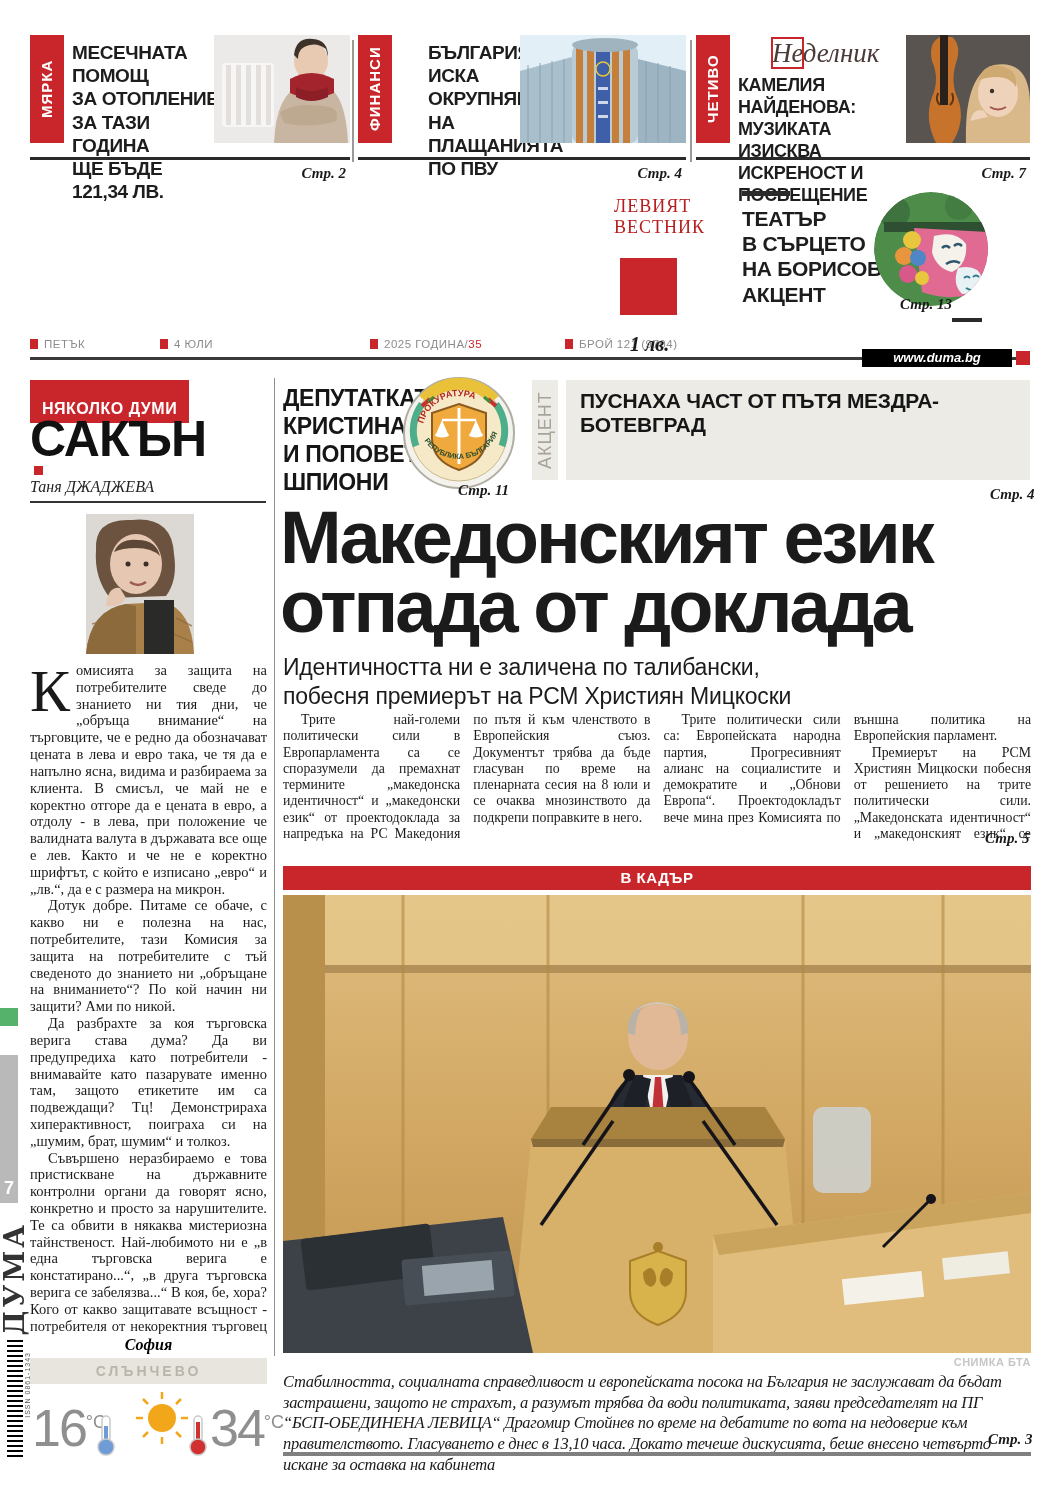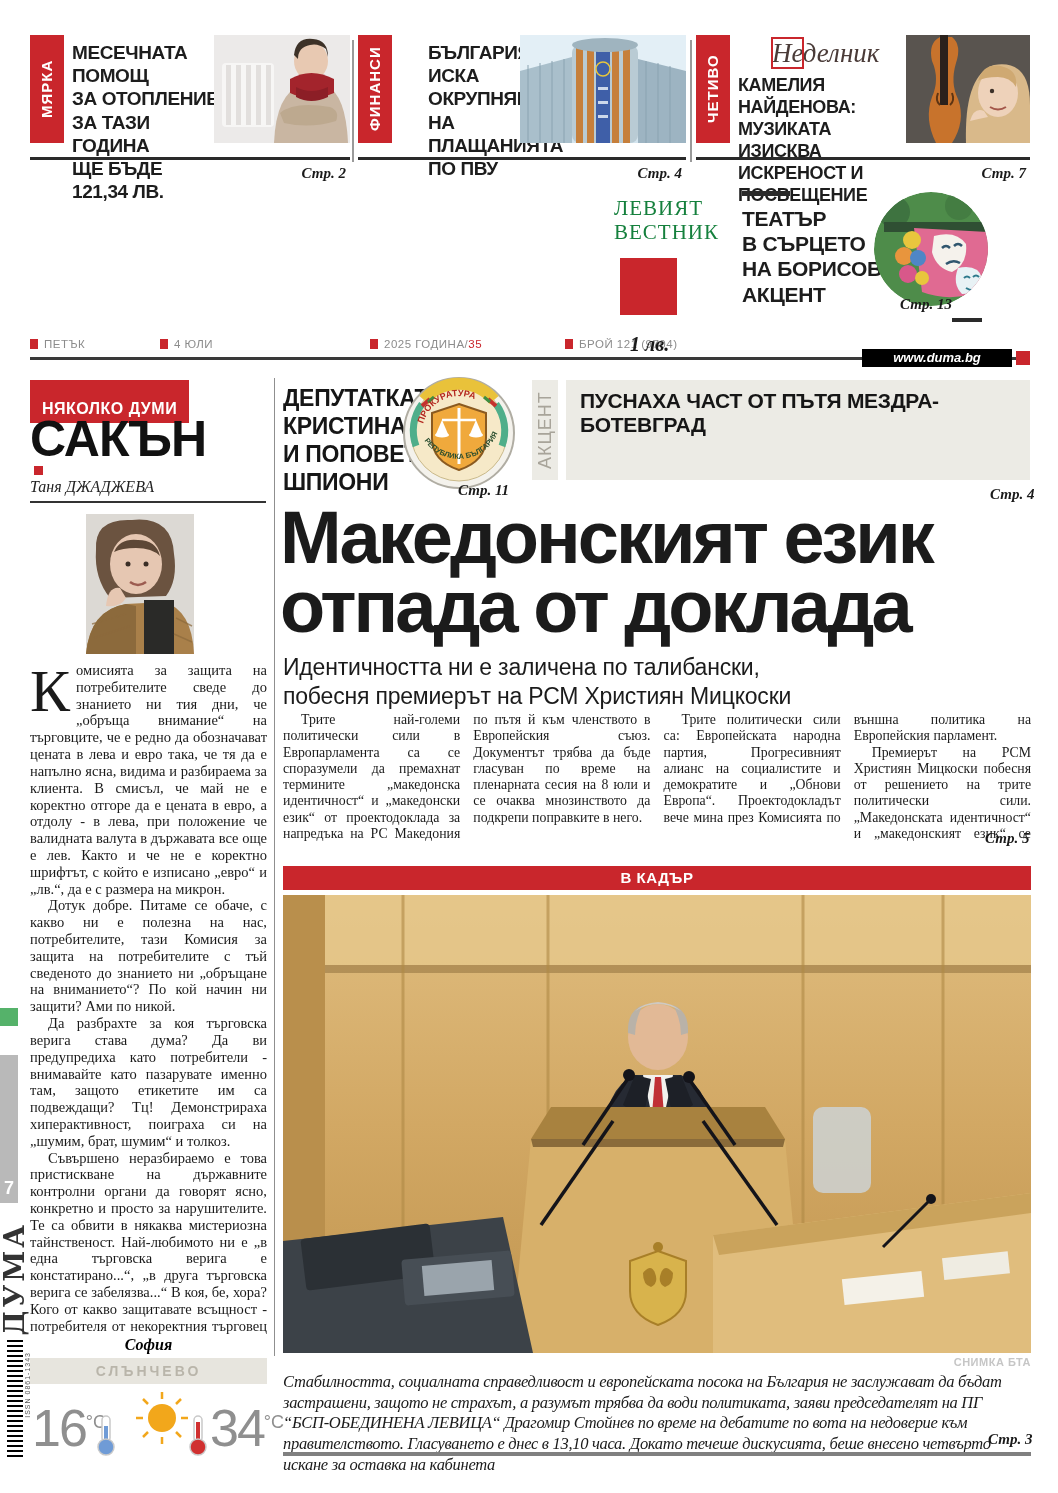--- a/index.html
+++ b/index.html
@@ -20,22 +20,22 @@
     color:#1d1d1d; letter-spacing:-0.4px; font-stretch:condensed; }
   .teaser-photo { position:absolute; top:0; height:108px; overflow:hidden; }
   .teaser-rule { position:absolute; left:0; top:122px; height:3px; background:#2a2a2a; width:100%; }
   .teaser-page { position:absolute; top:130px; right:4px; font-size:15px; }
   .vdivider { position:absolute; top:40px; width:2px; height:122px; background:#9a9a9a; }
 
   
   .logo { position:absolute; left:50px; top:176px; font-family:"DejaVu Serif", serif; font-weight:900;
     font-size:158px; line-height:1; letter-spacing:-6px; color:#1a1a1a; }
   .logo sup { font-size:24px; letter-spacing:0; vertical-align:super; }
-  .tagline { position:absolute; left:614px; top:196px; font-family:"Liberation Serif", serif; font-size:21px;
-    line-height:1.15; color:#15803d; letter-spacing:1px; }
+  .tagline { position:absolute; left:614px; top:196px; font-family:"Liberation Serif", serif; font-size:18px;
+    line-height:1.15; color:#b91c1c; letter-spacing:1px; }
   .redsquare { position:absolute; left:620px; top:258px; width:57px; height:57px; background:#c9262c; }
   .promo-dash { position:absolute; left:742px; top:191px; width:48px; height:5px; background:#2a2a2a; }
   .promo-title { position:absolute; left:742px; top:206px; font-weight:bold; font-size:21px; line-height:1.2;
     color:#1d1d1d; letter-spacing:-0.3px; font-stretch:condensed; }
   .promo-circle { position:absolute; left:874px; top:192px; width:114px; height:114px; border-radius:50%; overflow:hidden; }
   .promo-page { position:absolute; left:900px; top:296px; font-size:15px; }
   .promo-underline { position:absolute; left:952px; top:318px; width:30px; height:4px; background:#2a2a2a; }
 
   
   .dateline-item { position:absolute; top:338px; font-size:11.5px; color:#8c8c8c; letter-spacing:0.5px; }

